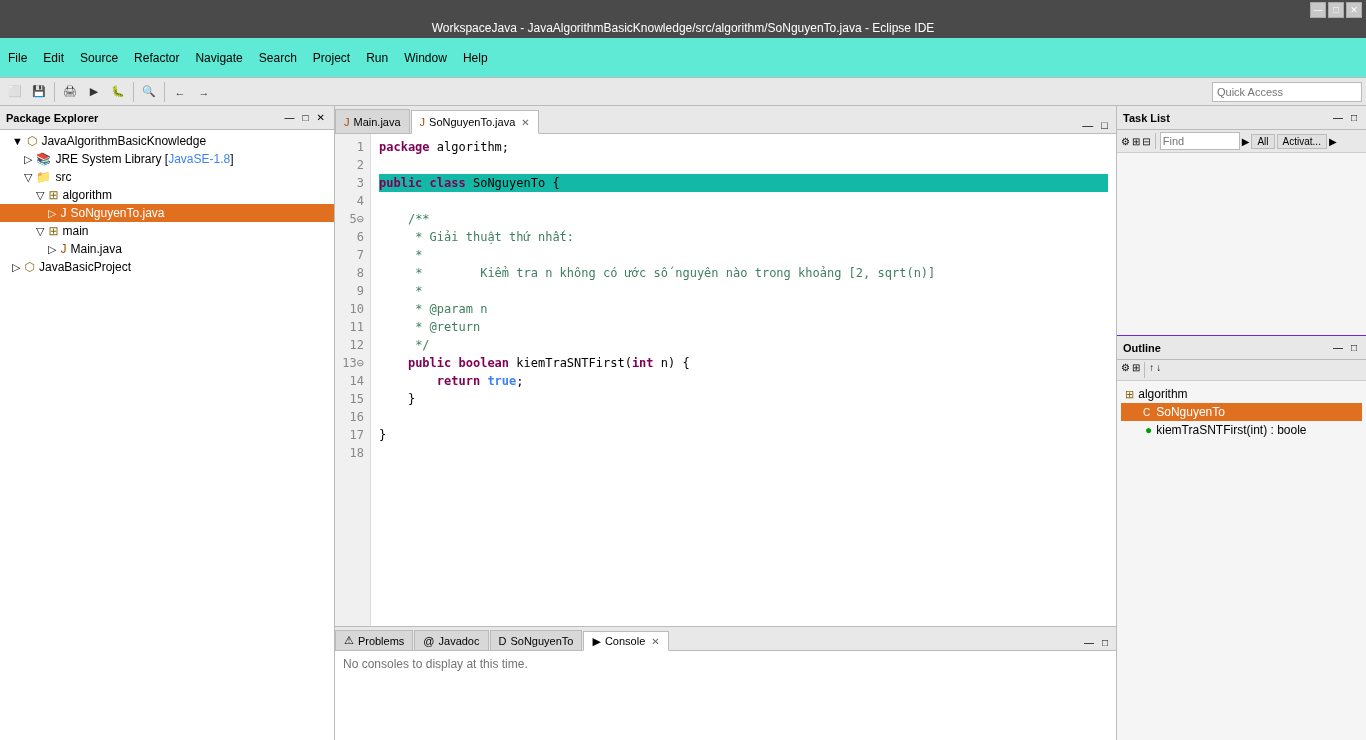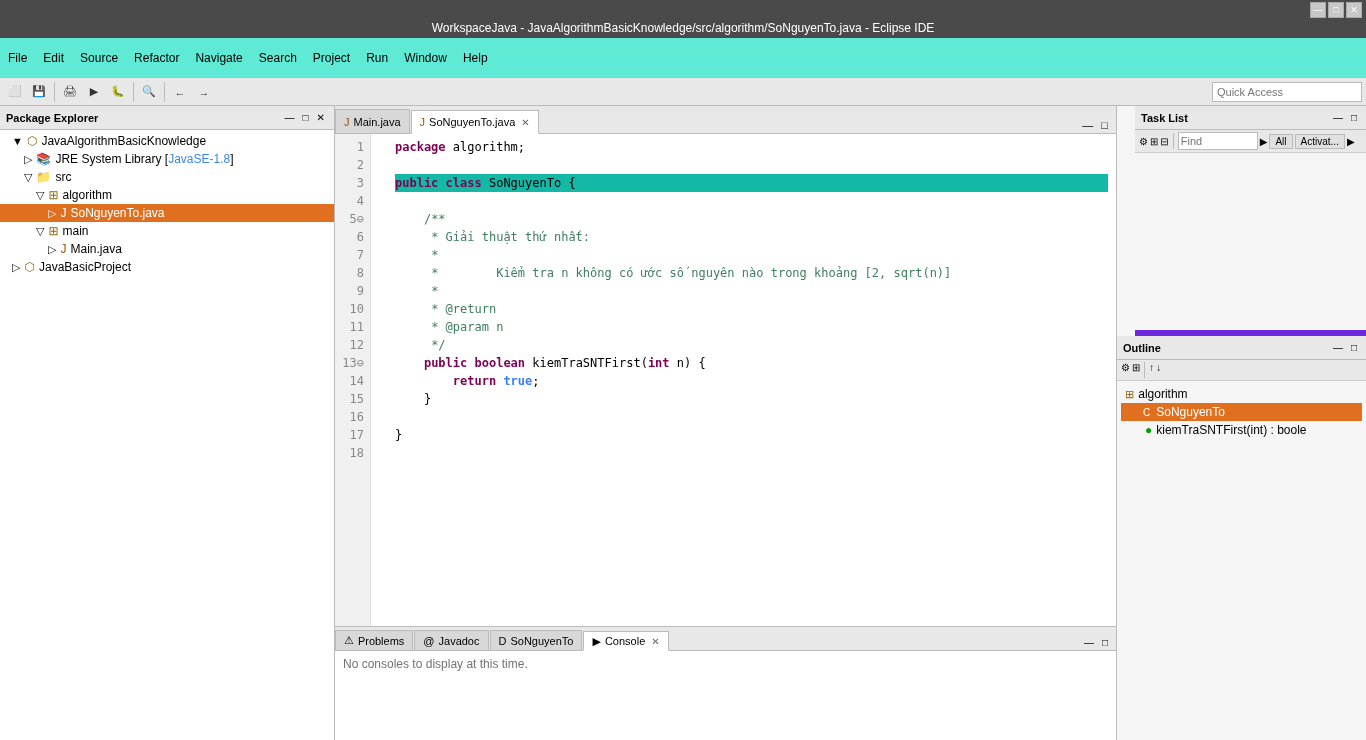--- a/index.html
+++ b/index.html
@@ -50,33 +50,33 @@
     .editor-tab.active { background: #fff; border-bottom: 1px solid #fff; margin-bottom: -1px; }
     .tab-icon { margin-right: 4px; }
     .tab-close { margin-left: 6px; font-size: 10px; cursor: pointer; color: #666; }
     .tab-controls { margin-left: auto; display: flex; align-items: center; padding-right: 4px; }
 
     
     .code-editor { flex: 1; overflow: auto; background: #fff; display: flex; }
     .line-numbers { background: #f0f0f0; border-right: 1px solid #ddd; padding: 4px 6px; text-align: right; color: #888; font-family: monospace; font-size: 12px; min-width: 36px; user-select: none; }
     .line-number { height: 18px; line-height: 18px; }
     .code-content { padding: 4px 8px; font-family: monospace; font-size: 12px; flex: 1; }
-    .code-line { height: 18px; line-height: 18px; white-space: pre; margin-left: 16px; }
+    .code-line { height: 18px; line-height: 18px; white-space: pre; }
     .code-line.highlighted { background: #14b8a6; }
 
     
     .kw { color: #7f0055; font-weight: bold; }
     .kw2 { color: #3b82f6; font-weight: bold; }
     .comment { color: #3f7f5f; }
 
     
     #right-panel { width: 250px; border-left: 1px solid #bbb; display: flex; flex-direction: column; background: #f5f5f5; }
 
     
-    #task-list { height: 230px; border-bottom: 6px solid #6d28d9; display: flex; flex-direction: column; background: #f5f5f5; margin-left: 18px; }
+    #task-list { height: 230px; border-bottom: 1px solid #6d28d9; display: flex; flex-direction: column; background: #f5f5f5; }
     .task-toolbar { background: #e8e8e8; padding: 2px 4px; display: flex; align-items: center; gap: 2px; border-bottom: 1px solid #ccc; }
     .find-box { border: 1px solid #bbb; background: #fff; height: 18px; width: 80px; padding: 1px 2px; font-size: 11px; }
     .tag-btn { font-size: 10px; padding: 1px 5px; background: #e0e0e0; border: 1px solid #bbb; cursor: pointer; }
 
     
     #outline { flex: 1; display: flex; flex-direction: column; }
     .outline-tree { flex: 1; overflow: auto; padding: 4px; }
     .outline-item { display: flex; align-items: center; padding: 2px 4px; cursor: pointer; }
     .outline-item.selected { background: #e07020; color: #fff; }
     .outline-indent { padding-left: 16px; }
@@ -241,22 +241,22 @@
       <div class="code-content">
         <div class="code-line"><span class="kw">package</span> algorithm;</div>
         <div class="code-line"></div>
         <div class="code-line highlighted"><span class="kw">public class</span> SoNguyenTo {</div>
         <div class="code-line"></div>
         <div class="code-line">    <span class="comment">/**</span></div>
         <div class="code-line">    <span class="comment"> * Giải thuật thứ nhất:</span></div>
         <div class="code-line">    <span class="comment"> *</span></div>
         <div class="code-line">    <span class="comment"> *        Kiểm tra n không có ước số nguyên nào trong khoảng [2, sqrt(n)]</span></div>
         <div class="code-line">    <span class="comment"> *</span></div>
+        <div class="code-line">    <span class="comment"> * @param n</span></div>
         <div class="code-line">    <span class="comment"> * @return</span></div>
-        <div class="code-line">    <span class="comment"> * @param n</span></div>
         <div class="code-line">    <span class="comment"> */</span></div>
         <div class="code-line">    <span class="kw">public boolean</span> kiemTraSNTFirst(<span class="kw">int</span> n) {</div>
         <div class="code-line">        <span class="kw">return</span> <span class="kw2">true</span>;</div>
         <div class="code-line">    }</div>
         <div class="code-line"></div>
         <div class="code-line">}</div>
         <div class="code-line"></div>
       </div>
     </div>
 

